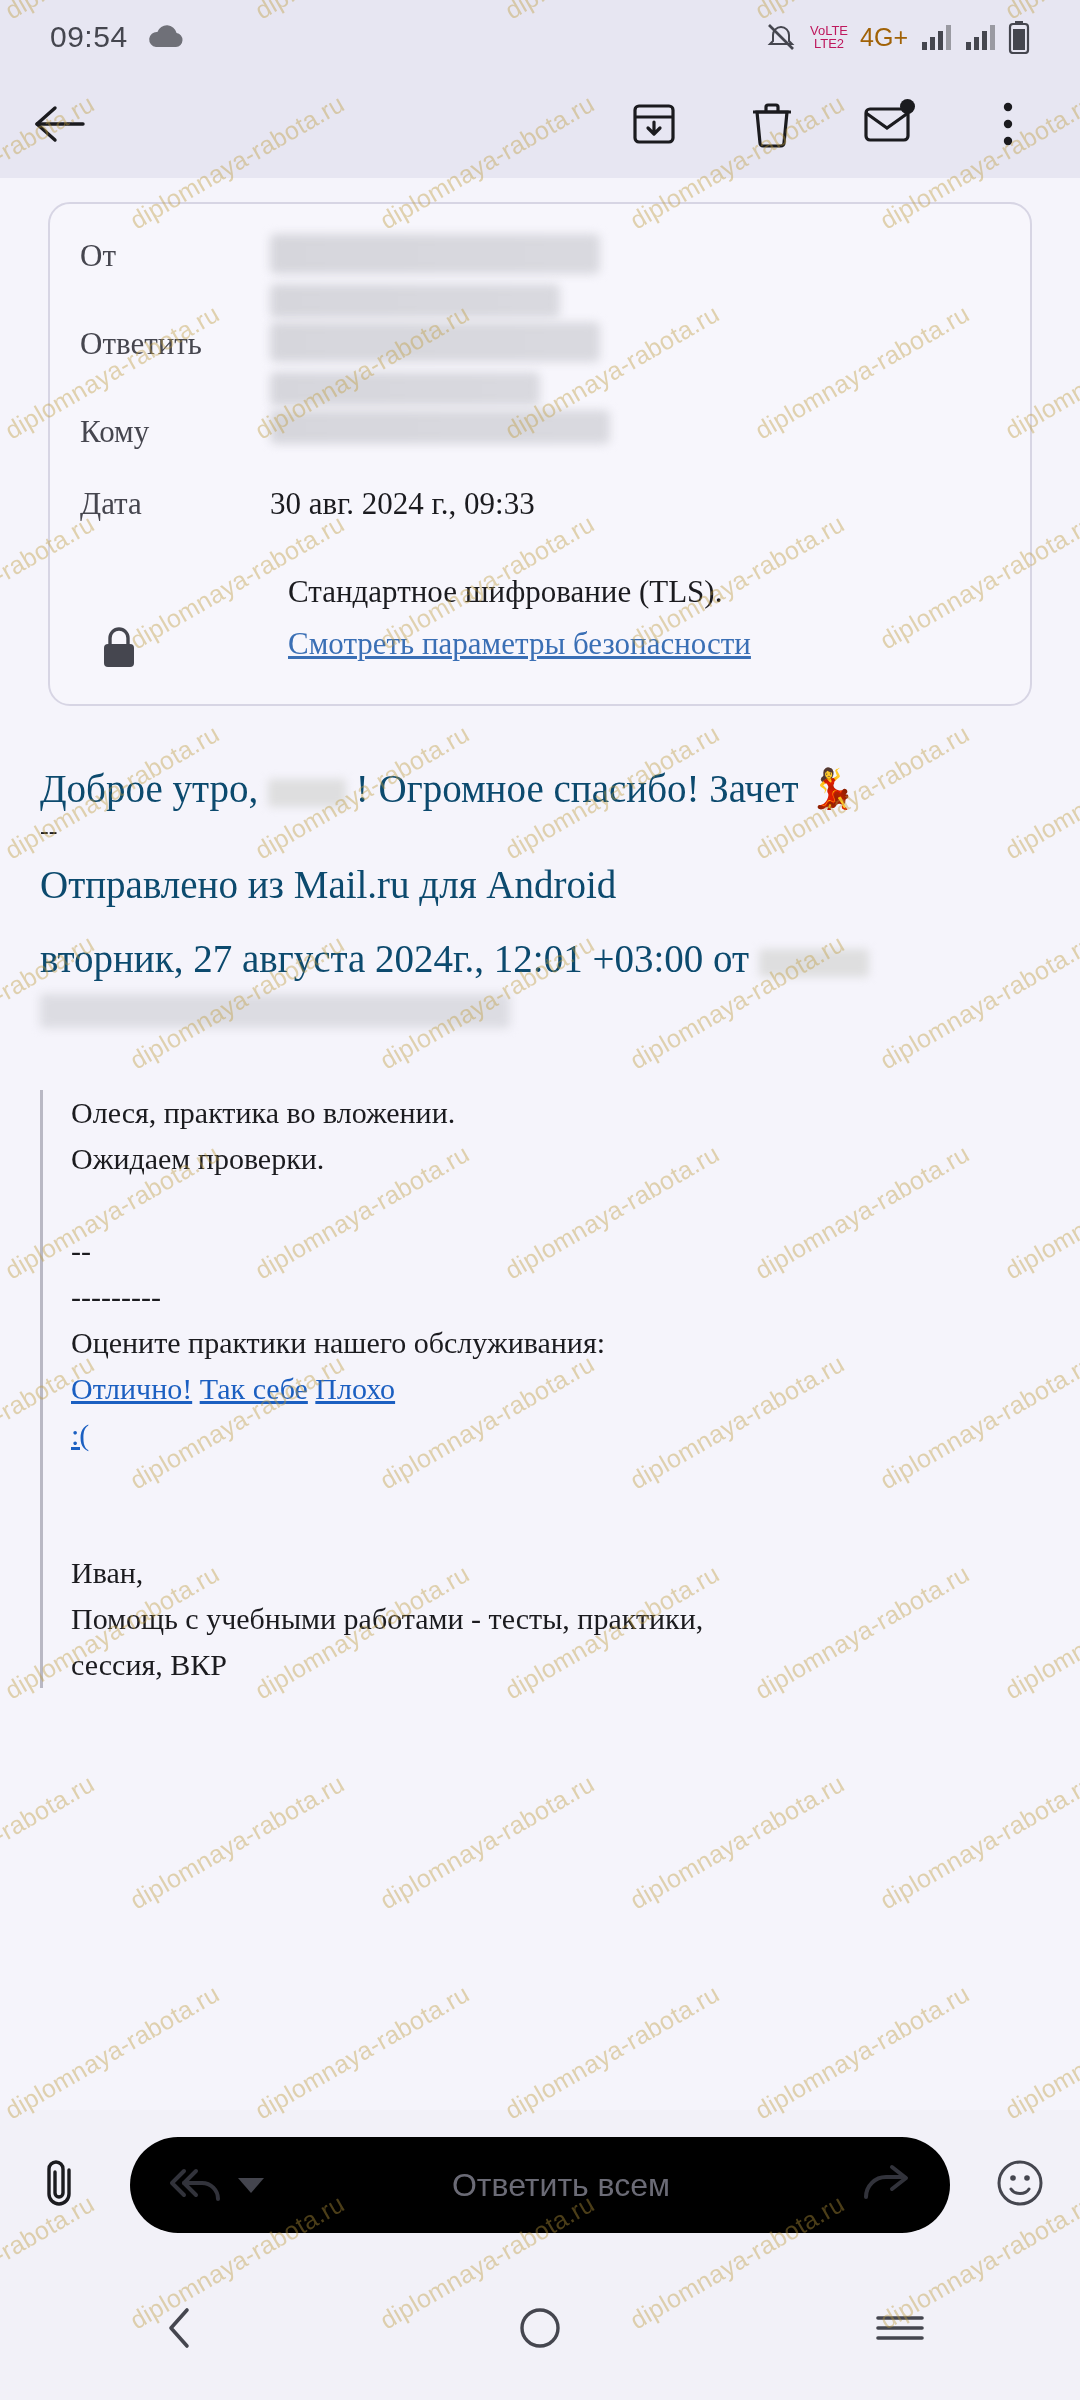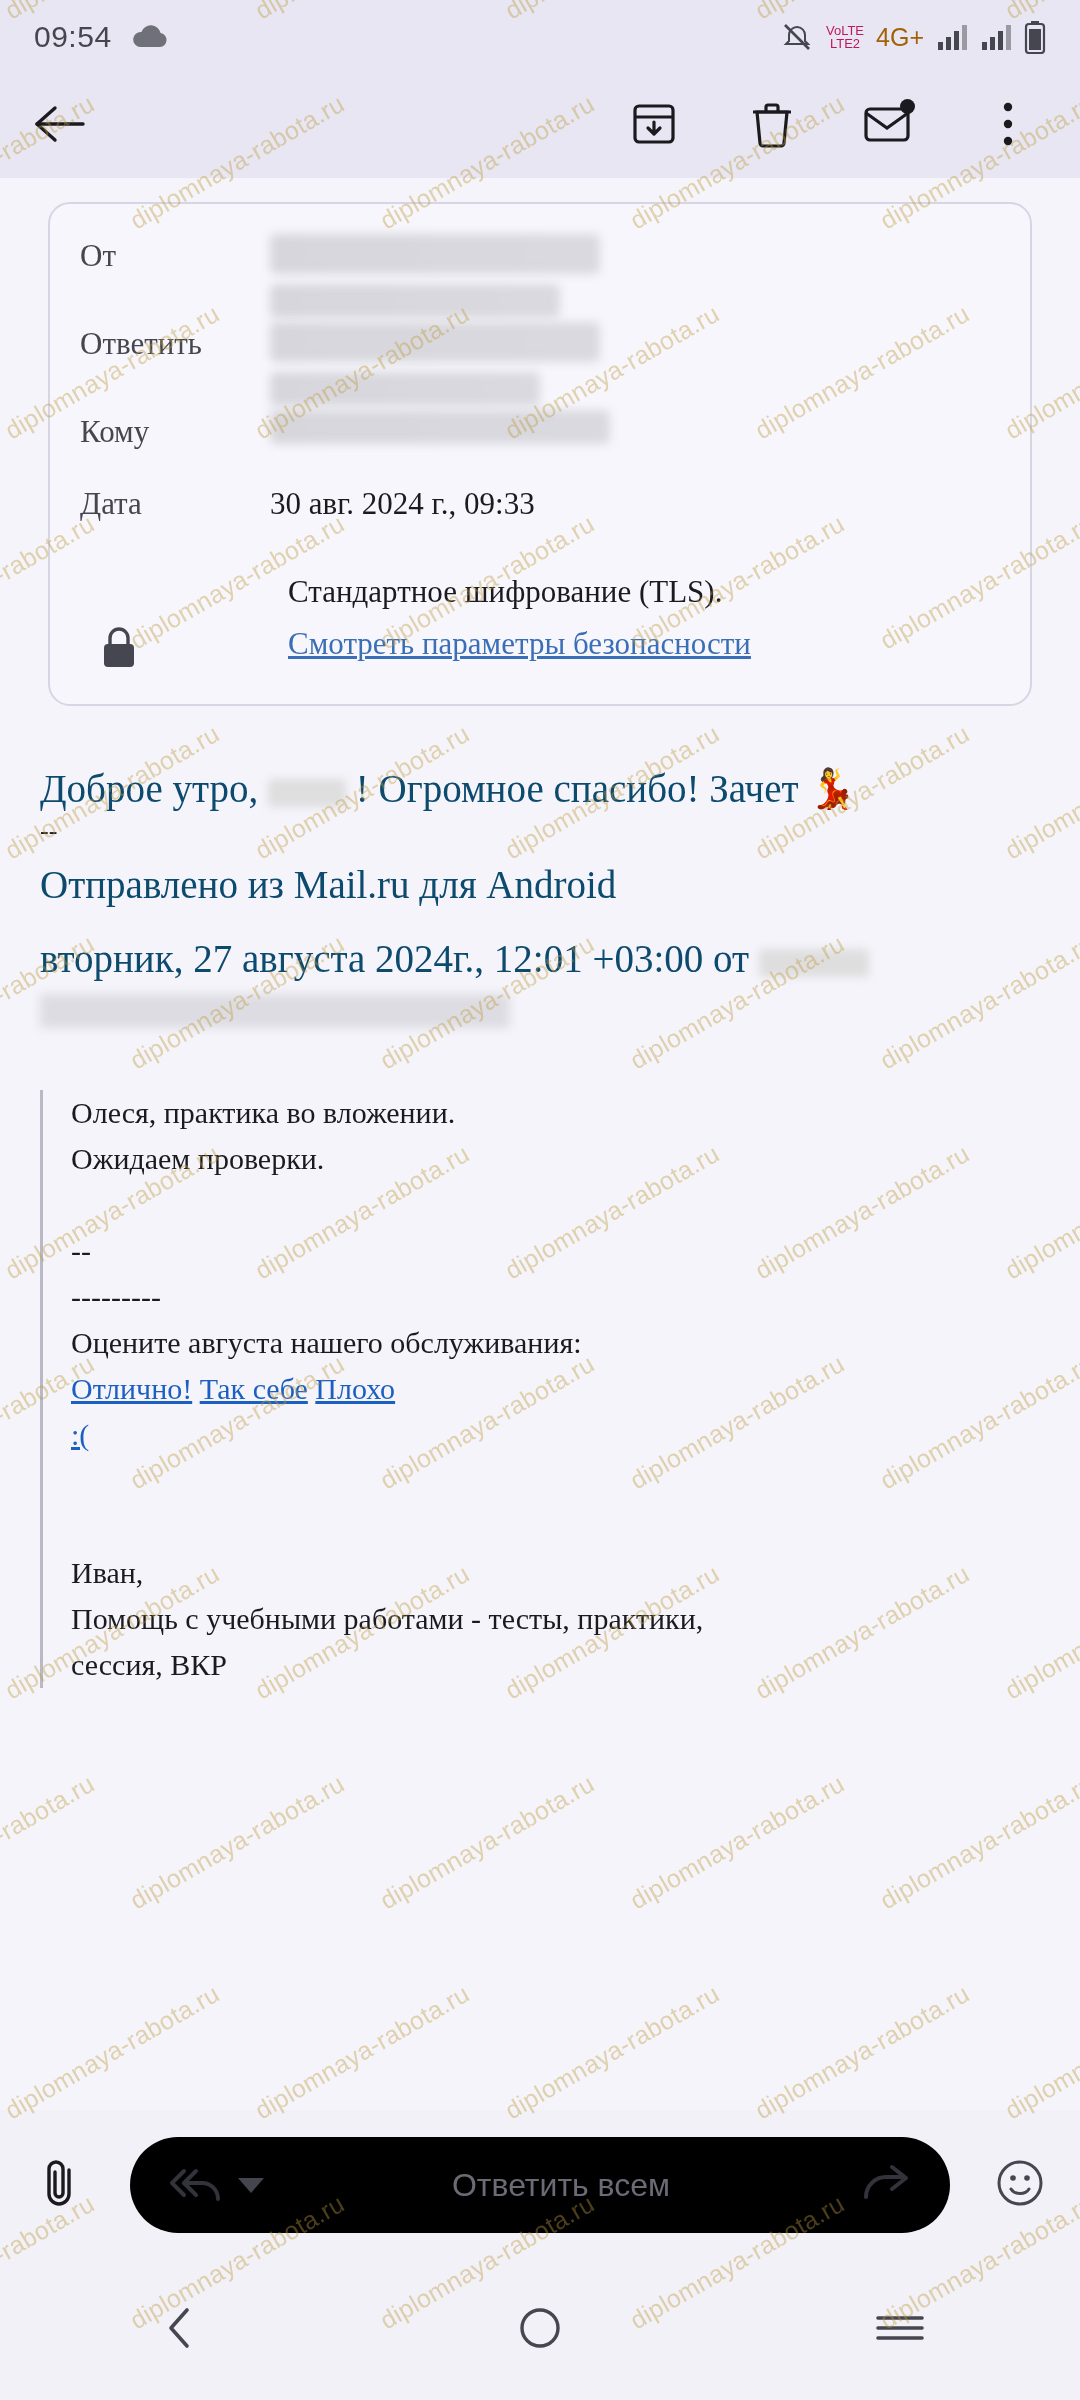--- a/index.html
+++ b/index.html
@@ -37,21 +37,21 @@
 
   
   .status-bar {
     position: absolute;
     top: 0; left: 0;
     width: 1080px; height: 74px;
     background: #e7e6f2;
     display: flex;
     align-items: center;
     justify-content: space-between;
-    padding: 0 34px;
+    padding: 0 50px;
     box-sizing: border-box;
     z-index: 10;
   }
   .status-left {
     display: flex;
     align-items: center;
     gap: 18px;
   }
   .status-clock {
     font-size: 30px;
@@ -469,21 +469,21 @@
     </div>
     <div class="redact-block"></div>
   </div>
 
   <div class="quote">
     <div class="qline">Олеся, практика во вложении.</div>
     <div class="qline">Ожидаем проверки.</div>
     <div class="qline">&nbsp;</div>
     <div class="qline">--</div>
     <div class="qline">---------</div>
-    <div class="qline">Оцените августа нашего обслуживания:</div>
+    <div class="qline">Оцените практики нашего обслуживания:</div>
     <div class="qline rate-links">
       <a href="#">Отлично!</a>
       <a href="#">Так себе</a>
       <a href="#">Плохо</a>
     </div>
     <div class="qline">
       <a class="rate-sad" href="#">:(</a>
     </div>
     <div class="qline">&nbsp;</div>
     <div class="qline">&nbsp;</div>

